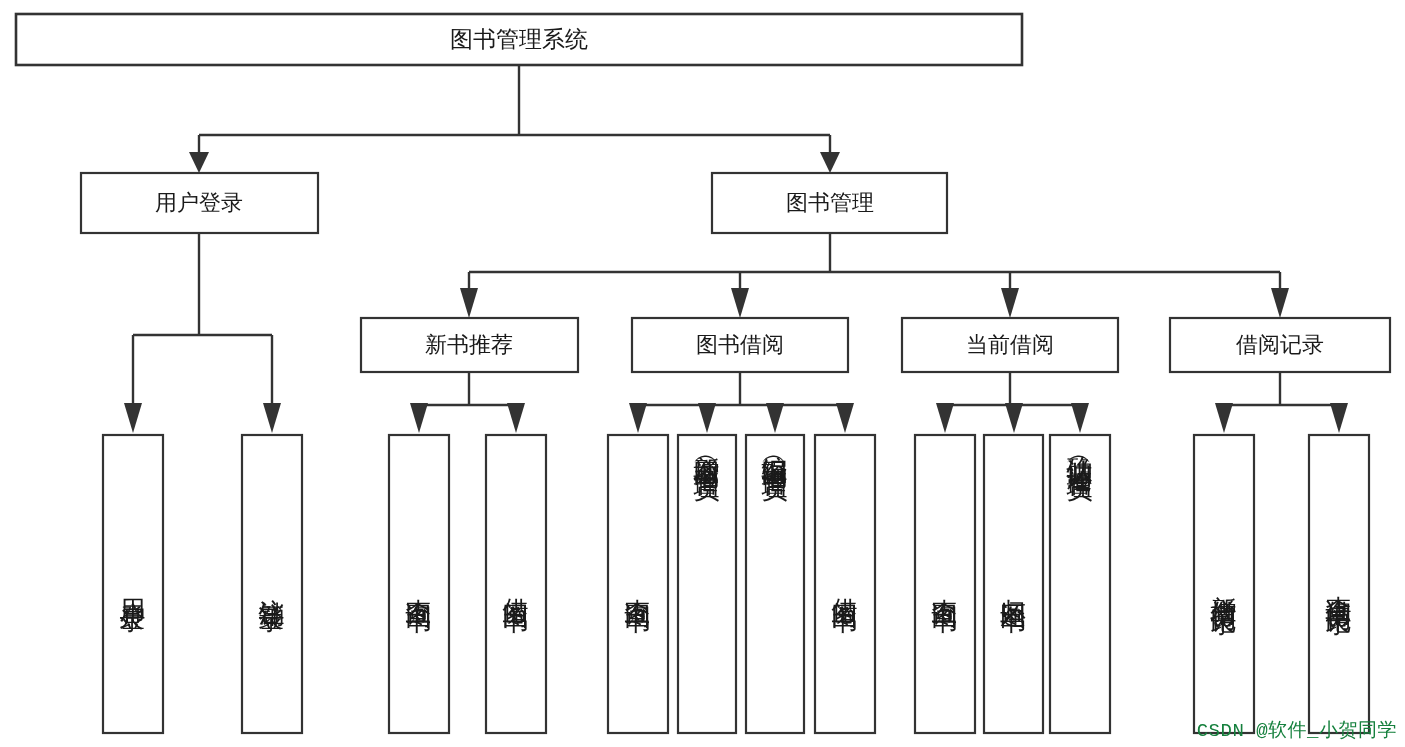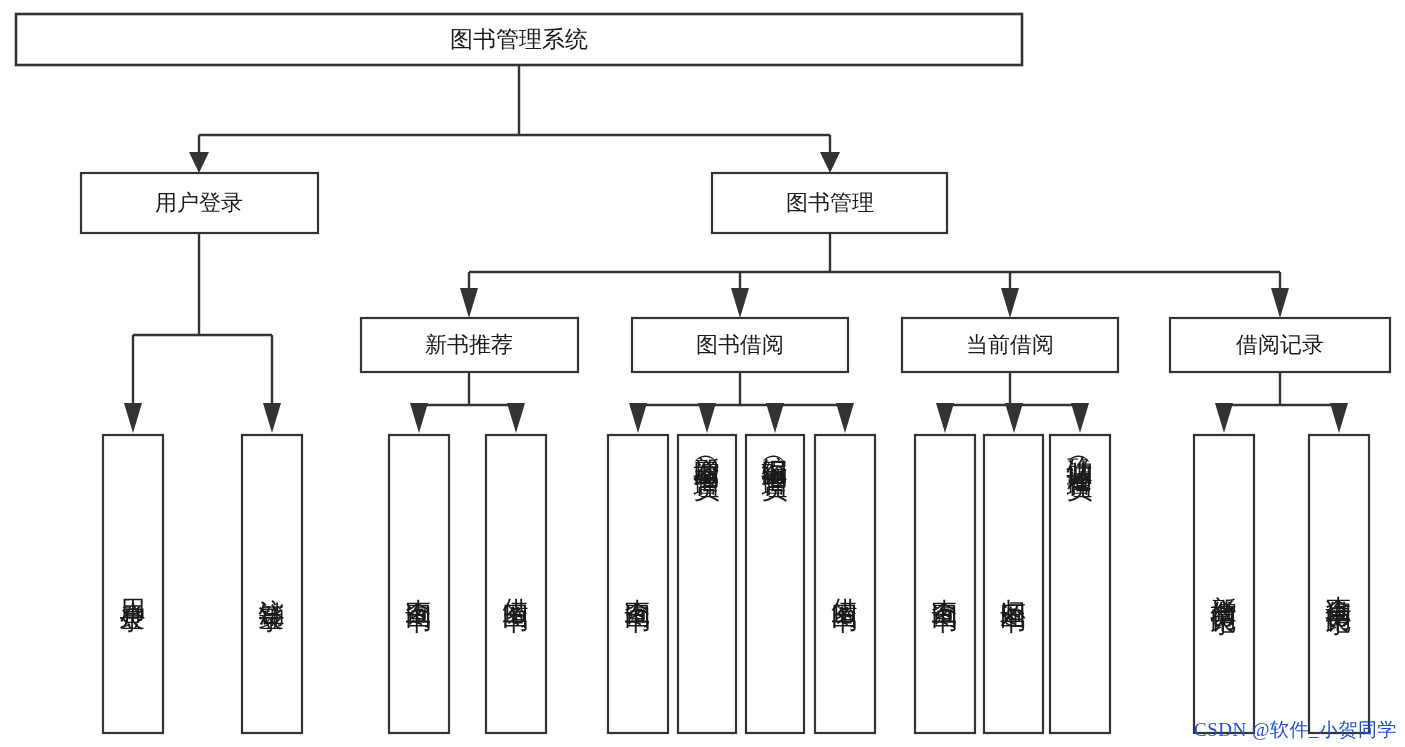--- a/index.html
+++ b/index.html
@@ -70,23 +70,23 @@
     line-height: 1.08;
     letter-spacing: 3px;
     color: #1a1a1a;
     white-space: nowrap;
     text-align: center;
   }
   .watermark {
     position: absolute;
     right: 8px;
     bottom: 4px;
-    font-family: Liberation Serif, serif;
+    font-family: Liberation Mono, monospace;
     font-size: 19px;
-    color: #1d4ed8;
+    color: #15803d;
     letter-spacing: 0.5px;
     white-space: nowrap;
   }
 </style>
 </head>
 <body>
 
 <div id="diagram-root">
 
   <svg class="diagram-canvas" viewBox="0 0 1405 747" xmlns="http://www.w3.org/2000/svg">

